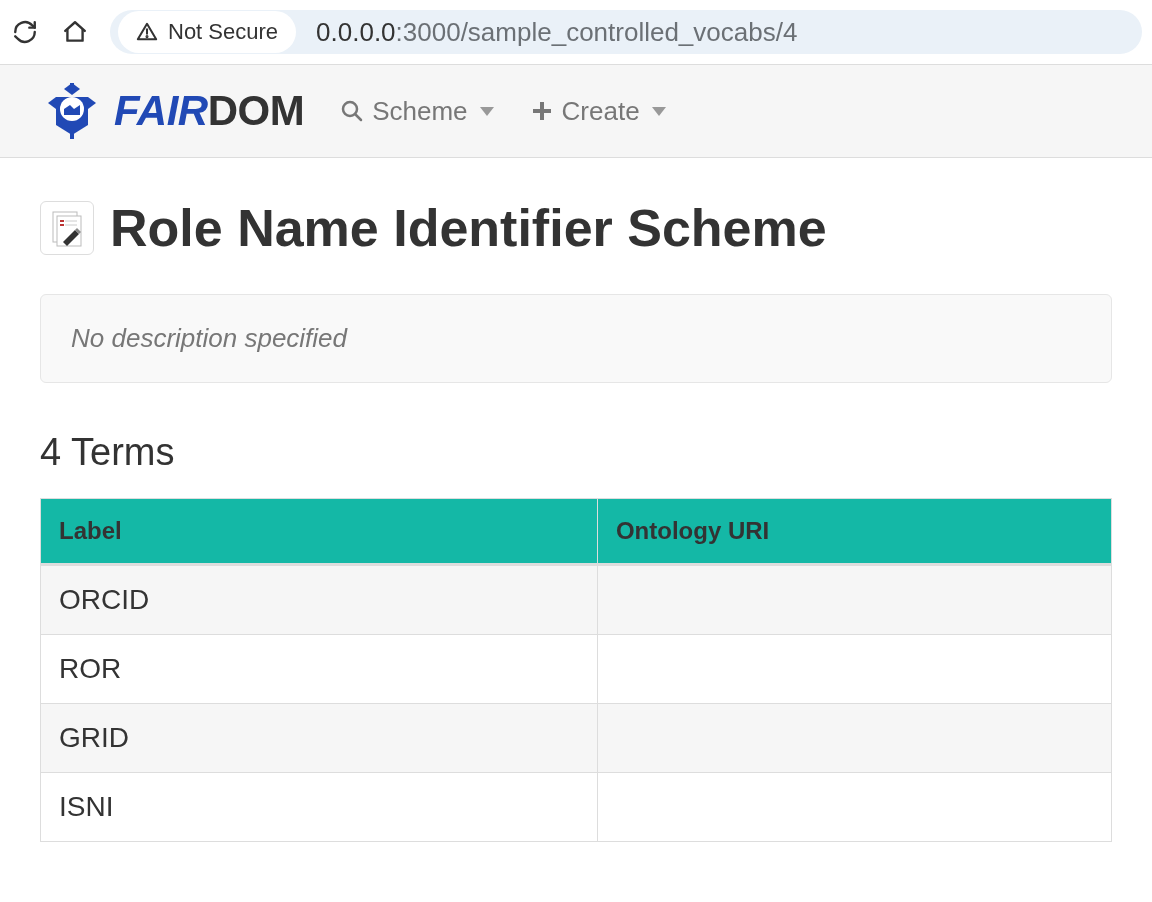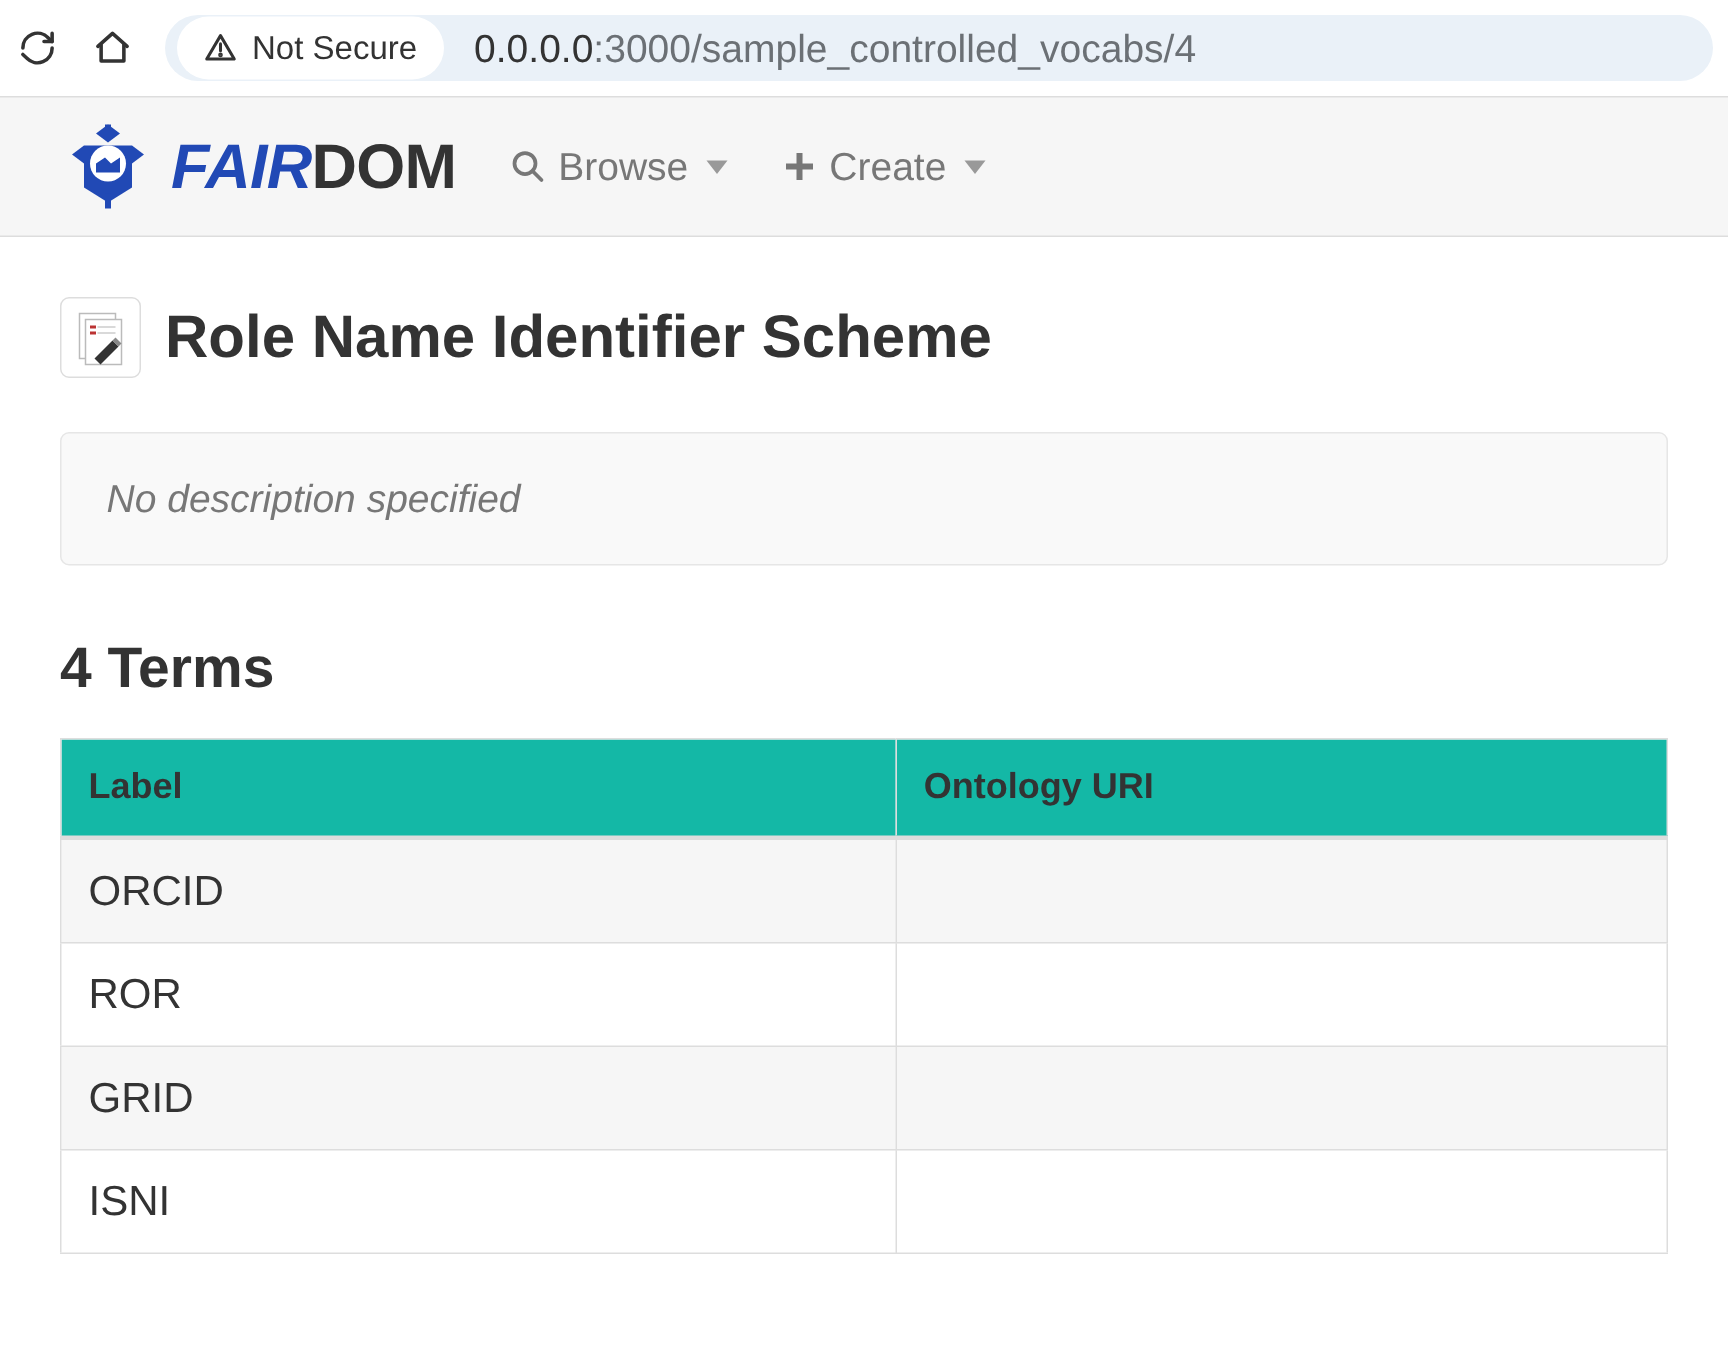--- a/index.html
+++ b/index.html
@@ -133,41 +133,41 @@
       height: 54px;
       border: 1px solid #ddd;
       border-radius: 6px;
       background: #fff;
       display: flex;
       align-items: center;
       justify-content: center;
       position: relative;
     }
     .page-title {
-      font-size: 40px;
+      font-size: 52px;
       font-weight: 700;
       color: #333;
     }
     
     .description-box {
       background: #f9f9f9;
       border: 1px solid #e6e6e6;
       border-radius: 6px;
       padding: 28px 30px;
       margin-bottom: 48px;
     }
     .description-text {
       font-style: italic;
       color: #777;
       font-size: 26px;
     }
     
     .terms-heading {
       font-size: 38px;
-      font-weight: 700;
+      font-weight: 400;
       color: #333;
       margin-bottom: 24px;
     }
     
     .terms-table {
       width: 100%;
       border-collapse: collapse;
       border: 1px solid #ddd;
     }
     .terms-table th {
@@ -256,21 +256,21 @@
     </div>
     <div class="logo-text">
       <span class="logo-fair">FAIR</span><span class="logo-dom">DOM</span>
     </div>
   </div>
   <div class="nav-item">
     <svg class="nav-icon" width="24" height="24" viewBox="0 0 24 24" fill="none" stroke="#777" stroke-width="2.5" stroke-linecap="round">
       <circle cx="10" cy="10" r="7"></circle>
       <line x1="15" y1="15" x2="21" y2="21"></line>
     </svg>
-    <span>Browse</span>
+    <span>Scheme</span>
     <span class="caret"></span>
   </div>
   <div class="nav-item">
     <svg class="nav-icon" width="24" height="24" viewBox="0 0 24 24" fill="#777">
       <rect x="10" y="3" width="4" height="18"></rect>
       <rect x="3" y="10" width="18" height="4"></rect>
     </svg>
     <span>Create</span>
     <span class="caret"></span>
   </div>

